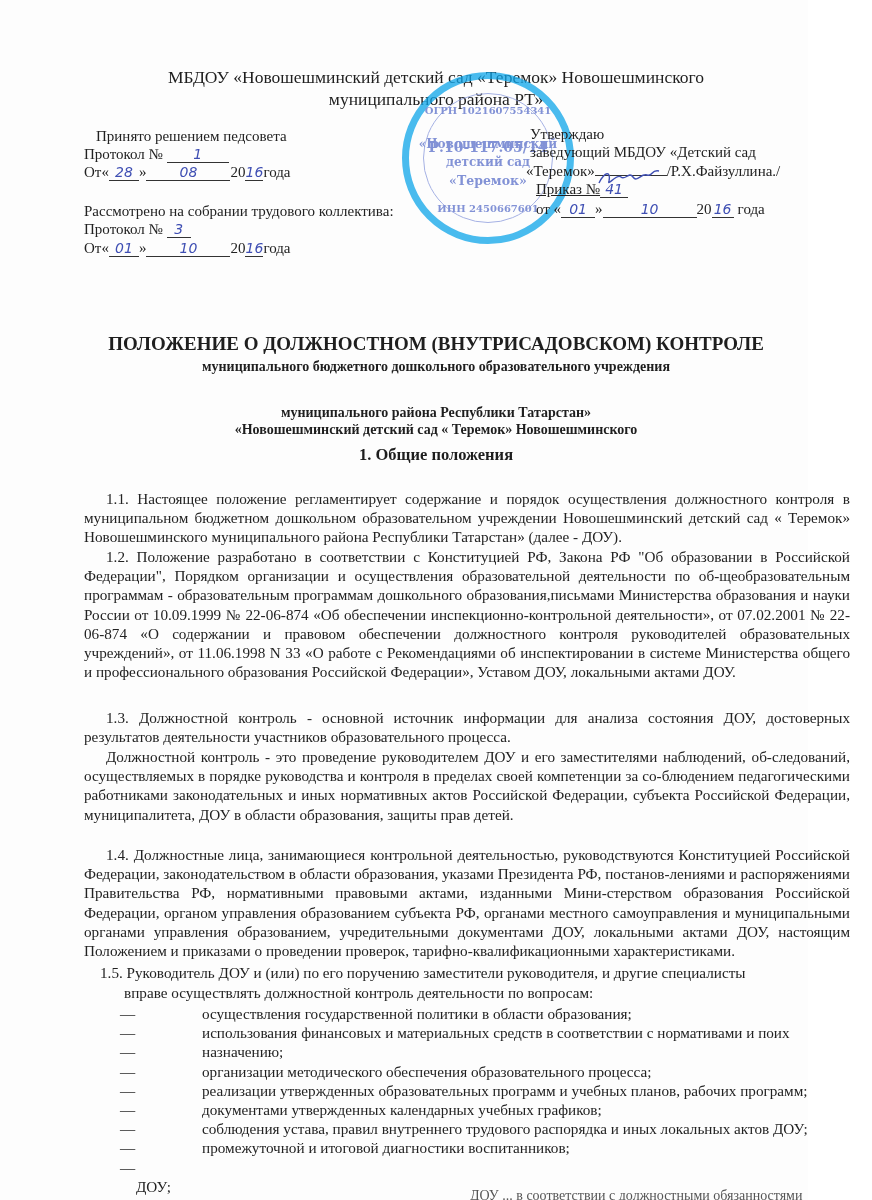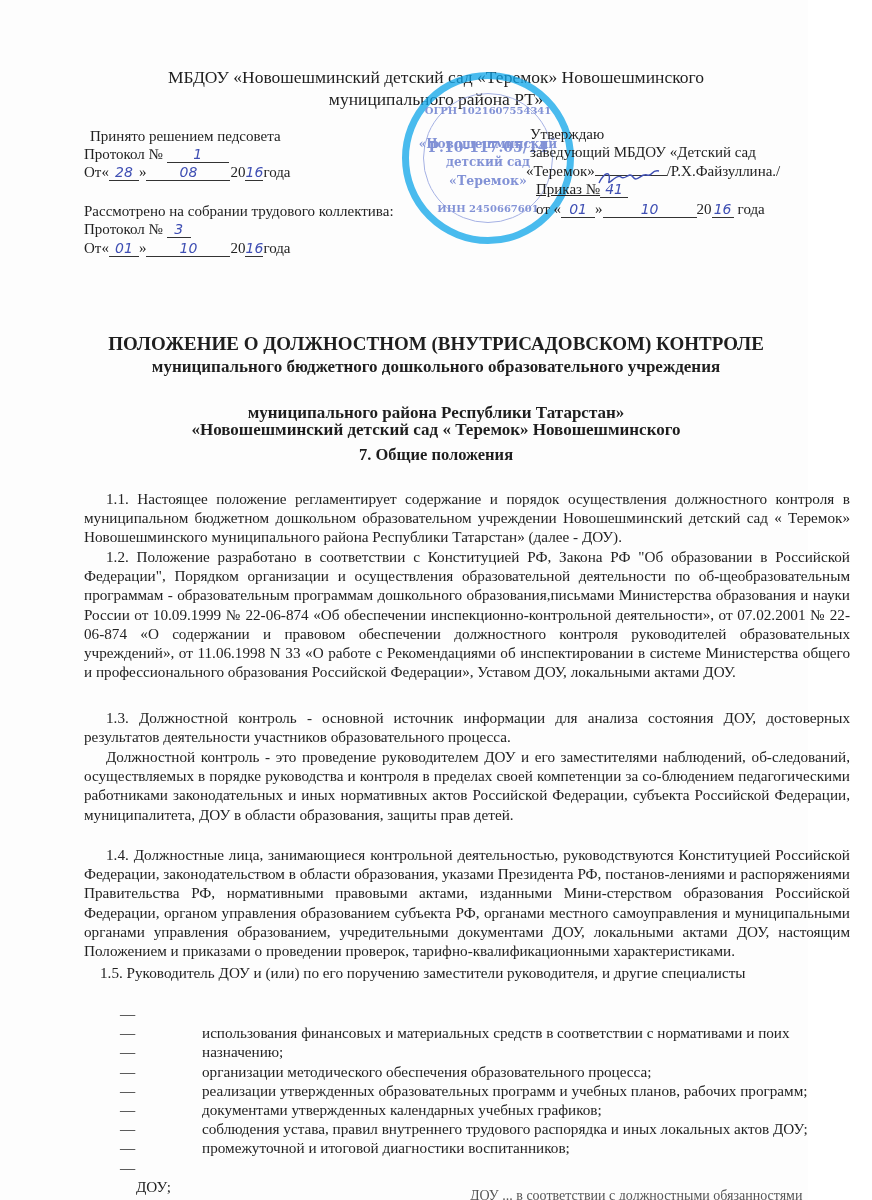--- a/index.html
+++ b/index.html
@@ -7,21 +7,21 @@
     width: 872px; height: 1200px; overflow: hidden; position: relative;
     font-family: "Liberation Serif", "DejaVu Serif", serif;
     color: #1e1e1e;
   }
   .page { position: absolute; left: 0; top: 0; width: 808px; height: 1200px; background: #fdfdfd; }
   .abs { position: absolute; white-space: nowrap; }
   .hdr { font-size: 17.5px; text-align: center; left: 0; width: 872px; line-height: 22px; }
   .lbl { font-size: 15px; line-height: 17px; color: #222; }
   .hand { font-family: "DejaVu Sans", sans-serif; font-style: italic; color: #3f4fb3; font-size: 14px; }
   .uline { display: inline-block; border-bottom: 1px solid #333; text-align: center; line-height: 15px; }
-  .title { font-weight: bold; text-align: center; left: 0; width: 872px; font-size: 17px; line-height: 22px; }
+  .title { font-weight: bold; text-align: center; left: 0; width: 872px; font-size: 14px; line-height: 22px; }
   .title.big { font-size: 19px; }
   .sec { font-weight: bold; text-align: center; left: 0; width: 872px; font-size: 16.5px; }
   .para {
     position: absolute; left: 84px; width: 766px;
     font-size: 15.2px; line-height: 19.2px; text-align: justify; color: #222;
   }
   .para .ind { display: inline-block; width: 22px; }
   .list { position: absolute; left: 84px; width: 780px; font-size: 15.2px; line-height: 19.2px; color: #222; }
   .li { display: flex; }
   .li .dash { width: 118px; padding-left: 36px; box-sizing: border-box; }
@@ -52,21 +52,21 @@
   <div class="stamp">
     <div class="ring2"></div>
     <div class="s" style="top:26px;font-size:10px;">ОГРН 1021607554341</div>
     <div class="s" style="top:60px;font-size:14px;">Р.10-117.05/14</div>
     <div class="s" style="top:58px;font-size:12px;">«Новошешминский</div>
     <div class="s" style="top:76px;font-size:12px;">детский сад</div>
     <div class="s" style="top:94px;font-size:12.5px;">«Теремок»</div>
     <div class="s" style="top:124px;font-size:10px;">ИНН 2450667601</div>
   </div>
 
-  <div class="abs lbl" style="left:90px;top:128px;">Принято решением педсовета</div>
+  <div class="abs lbl" style="left:96px;top:128px;">Принято решением педсовета</div>
   <div class="abs lbl" style="left:84px;top:146px;">
     <span>Протокол №</span>
     <span class="uline hand" style="width:62px;">1</span>
   </div>
   <div class="abs lbl" style="left:84px;top:164px;">
     <span>От«</span><span class="uline hand" style="width:30px;">28</span><span>»</span><span class="uline hand" style="width:84px;">08</span><span>20</span><span class="uline hand" style="width:18px;">16</span><span>года</span>
   </div>
 
   <div class="abs lbl" style="left:84px;top:203px;">Рассмотрено на собрании трудового коллектива:</div>
   <div class="abs lbl" style="left:84px;top:221px;">
@@ -91,33 +91,35 @@
   </div>
   <div class="abs lbl" style="left:536px;top:201px;">
     <span>от «</span><span class="uline hand" style="width:34px;">01</span><span>»</span><span class="uline hand" style="width:94px;">10</span><span>20</span><span class="uline hand" style="width:22px;">16</span><span style="margin-left:4px;">года</span>
   </div>
 
   <div class="abs title big" style="top:333px;">ПОЛОЖЕНИЕ О ДОЛЖНОСТНОМ (ВНУТРИСАДОВСКОМ) КОНТРОЛЕ</div>
   <div class="abs title" style="top:356px;">муниципального бюджетного дошкольного образовательного учреждения</div>
   <div class="abs title" style="top:379px;margin-top:40px;">«Новошешминский детский сад « Теремок» Новошешминского</div>
   <div class="abs title" style="top:402px;">муниципального района Республики Татарстан»</div>
 
-  <div class="abs sec" style="top:445px;">7. Общие положения</div>
+  <div class="abs sec" style="top:445px;">1. Общие положения</div>
 
   <div class="para" style="top:489px;"><span class="ind"></span><span>1.1.  Настоящее положение регламентирует содержание и порядок осуществления должностного контроля в муниципальном бюджетном дошкольном образовательном учреждении Новошешминский детский сад « Теремок» Новошешминского муниципального района  Республики Татарстан» (далее - ДОУ).</span></div>
   <div class="para" style="top:547px;"><span class="ind"></span><span>1.2. Положение разработано в соответствии с Конституцией РФ, Закона РФ "Об образовании в Российской Федерации", Порядком организации и осуществления образовательной деятельности по об-щеобразовательным программам - образовательным программам дошкольного образования,письмами Министерства образования и науки России от 10.09.1999 № 22-06-874 «Об обеспечении инспекционно-контрольной деятельности», от 07.02.2001 № 22-06-874 «О содержании и правовом обеспечении должностного контроля руководителей образовательных учреждений», от 11.06.1998 N 33 «О работе с Рекомендациями об инспектировании в системе Министерства общего и профессионального образования Российской Федерации», Уставом ДОУ, локальными актами ДОУ.</span></div>
   <div class="para" style="top:708px;"><span class="ind"></span><span>1.3. Должностной контроль - основной источник информации для анализа состояния ДОУ, достоверных результатов деятельности участников образовательного процесса.</span></div>
   <div class="para" style="top:747px;"><span class="ind"></span><span>Должностной контроль - это проведение руководителем ДОУ и его заместителями наблюдений, об-следований, осуществляемых в порядке руководства и контроля в пределах своей компетенции за со-блюдением педагогическими работниками законодательных и иных нормативных актов Российской Федерации, субъекта Российской Федерации, муниципалитета, ДОУ в области образования, защиты прав детей.</span></div>
   <div class="para" style="top:845px;"><span class="ind"></span><span>1.4. Должностные лица, занимающиеся контрольной деятельностью, руководствуются Конституцией Российской Федерации, законодательством в области образования, указами Президента РФ, постанов-лениями и распоряжениями Правительства РФ, нормативными правовыми актами, изданными Мини-стерством образования Российской Федерации, органом управления образованием субъекта РФ, органами местного самоуправления и муниципальными органами управления образованием, учредительными документами ДОУ, локальными актами ДОУ, настоящим Положением и приказами о проведении проверок, тарифно-квалификационными характеристиками.</span></div>
 
   <div class="abs" style="left:100px;top:964px;font-size:15.2px;color:#222;">1.5.  Руководитель ДОУ и (или) по его поручению заместители руководителя, и другие специалисты</div>
+  <div class="abs" style="left:124px;top:984px;font-size:15.2px;color:#222;">вправе осуществлять должностной контроль деятельности по вопросам:</div>
 
   <div class="list" style="top:1004px;">
     <div class="li">
         <span class="dash">—</span>
+        <span>осуществления государственной политики в области образования;</span>
       </div>
     <div class="li">
         <span class="dash">—</span>
         <span>использования финансовых и материальных средств в соответствии с нормативами и поих</span>
       </div>
     <div class="li">
         <span class="dash">—</span>
         <span>назначению;</span>
       </div>
     <div class="li">

